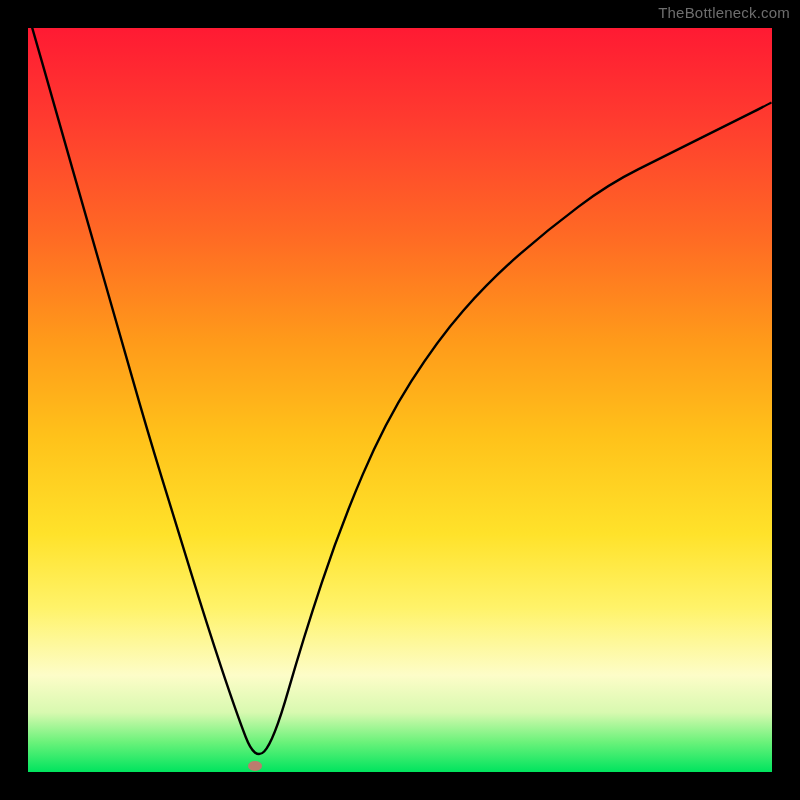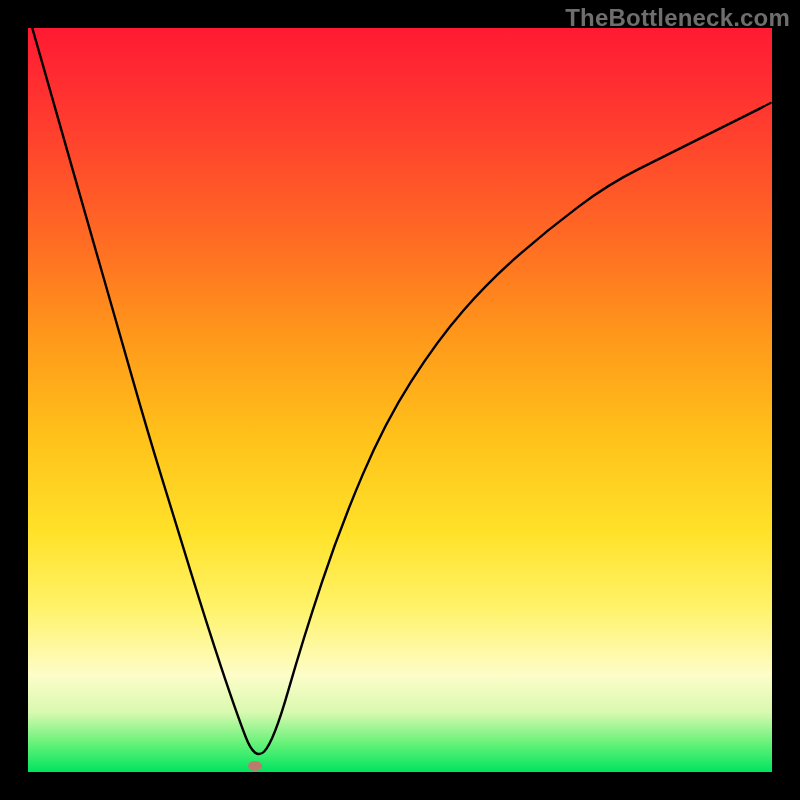--- a/index.html
+++ b/index.html
@@ -37,22 +37,22 @@
       #d8f9b0 92%,
       #6af27a 96%,
       #00e45e 100%
     );
   }
   .watermark {
     position: absolute;
     top: 4px;
     right: 10px;
     color: #6e6e6e;
-    font-size: 24px;
-    font-weight: 700;
+    font-size: 15px;
+    font-weight: 400;
     letter-spacing: 0.2px;
     z-index: 5;
   }
   svg.curve {
     position: absolute;
     top: 28px;
     left: 28px;
     width: 744px;
     height: 744px;
     z-index: 2;

